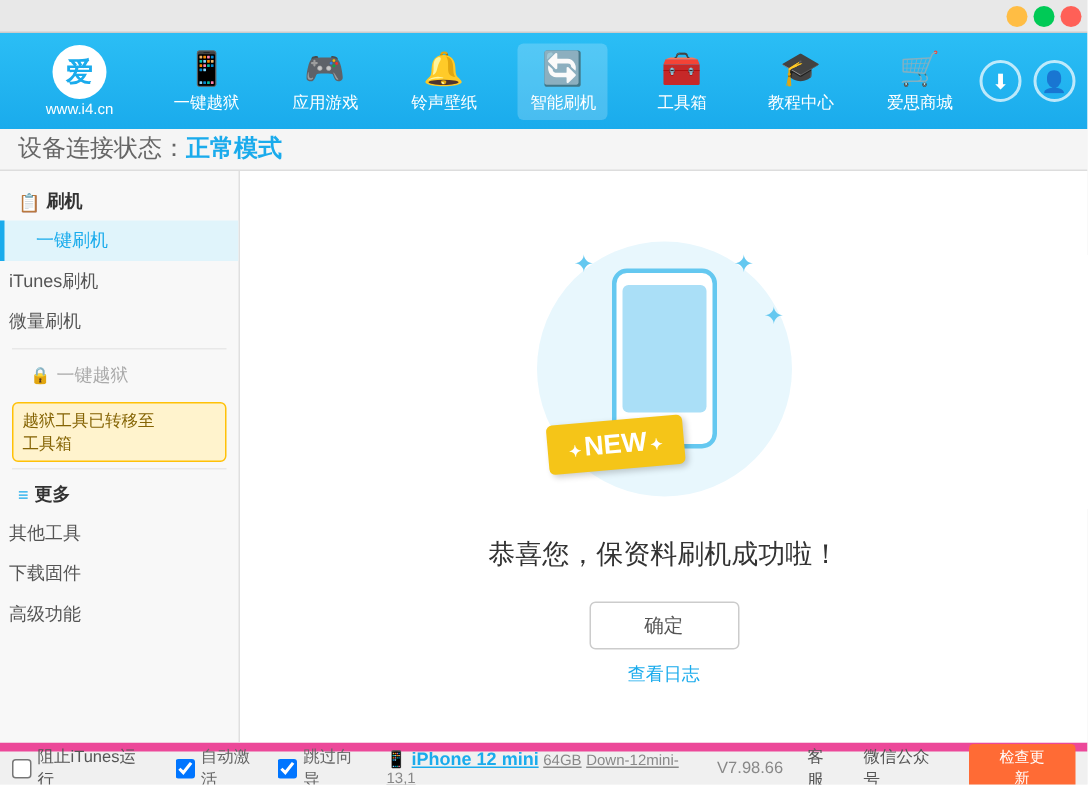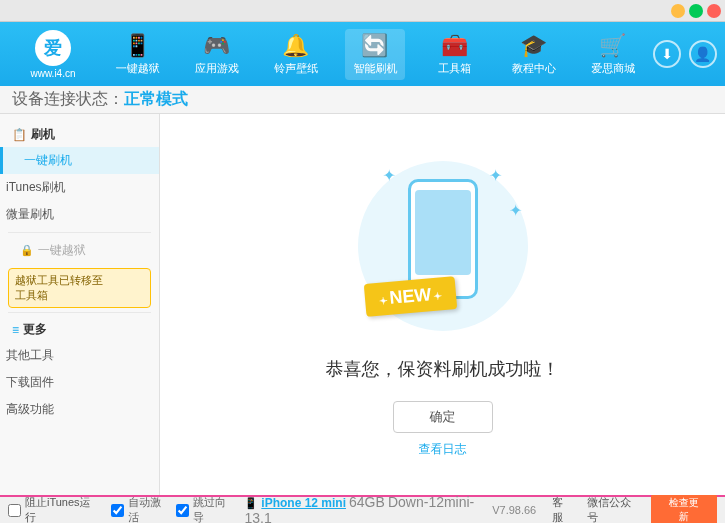--- a/index.html
+++ b/index.html
@@ -283,21 +283,21 @@
       color: #1aabec;
       font-size: 12px;
       cursor: pointer;
       text-decoration: none;
     }
 
     
     .bottombar {
       height: 28px;
       background: #f0f0f0;
-      border-top: 2px solid #ec4899;
+      border-top: 6px solid #ec4899;
       display: flex;
       align-items: center;
       padding: 0 8px;
       font-size: 11px;
       color: #666;
       gap: 8px;
     }
     .checkbox-area {
       display: flex;
       align-items: center;
@@ -306,21 +306,21 @@
     .checkbox-area input[type=checkbox] { margin-right: 2px; }
     .device-info-area {
       margin-left: 4px;
     }
     .device-name {
       color: #1aabec;
       font-weight: bold;
       font-size: 12px;
       text-decoration: underline;
     }
-    .device-detail { color: #888; font-size: 14px; }
+    .device-detail { color: #888; font-size: 10px; text-decoration: underline; }
     .bottom-right {
       margin-left: auto;
       display: flex;
       align-items: center;
       gap: 16px;
     }
     .stop-itunes {
       display: flex;
       align-items: center;
       gap: 4px;

